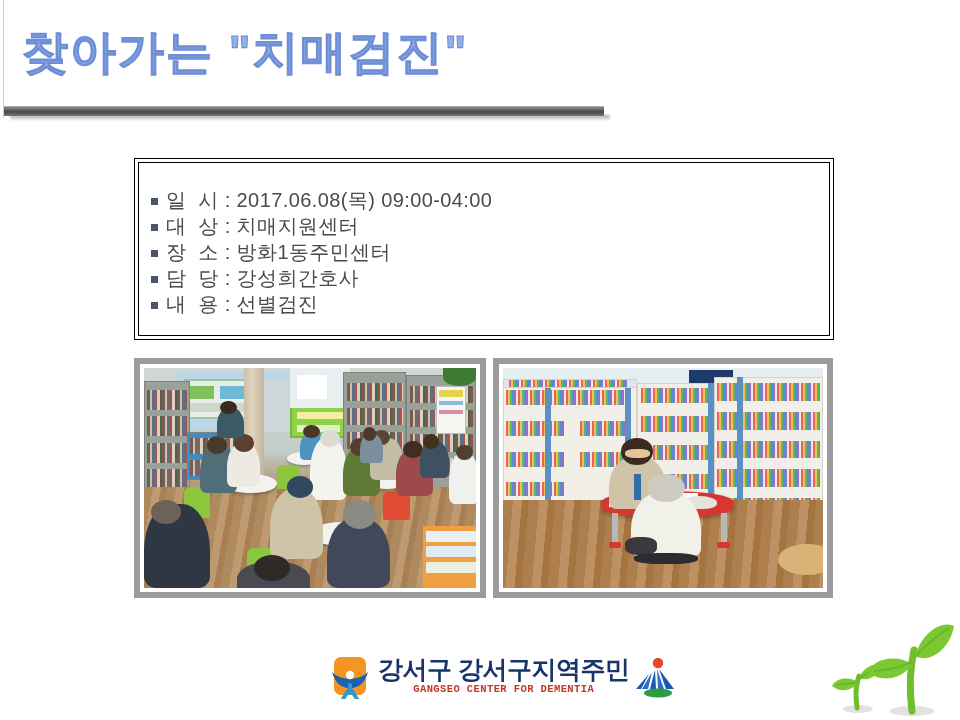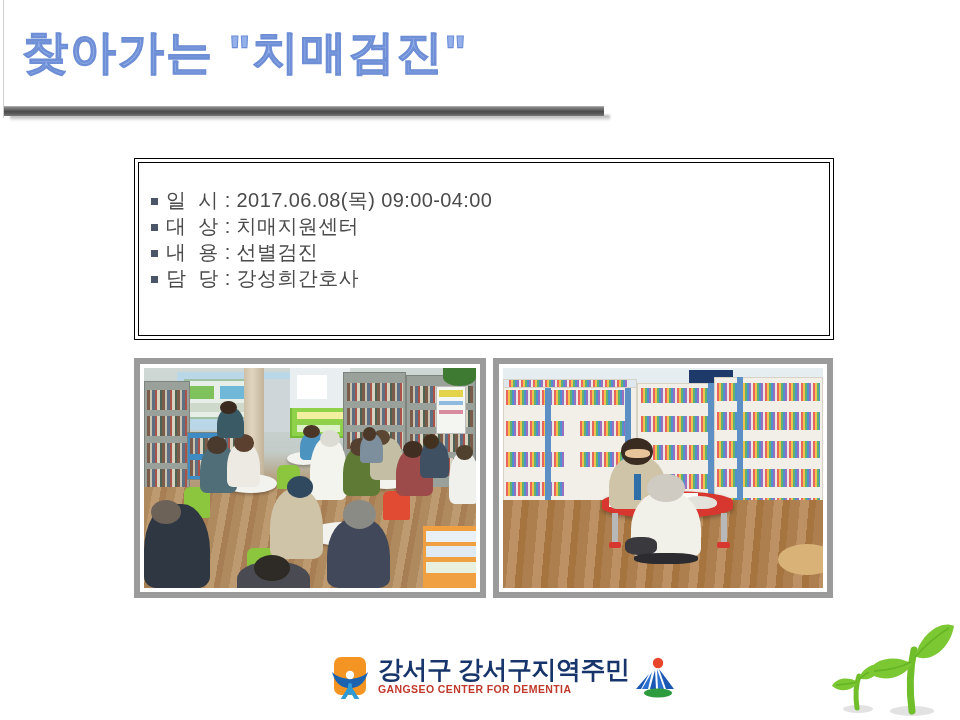--- a/index.html
+++ b/index.html
@@ -315,21 +315,22 @@
     line-height: 1.02;
     white-space: nowrap;
   }
   .logo-sub {
     font-size: 10.5px;
     font-weight: bold;
     color: #C0392B;
     letter-spacing: 0.4px;
     line-height: 1.4;
     white-space: nowrap;
-    text-align: left;
+    text-align: center;
+    font-family: Liberation Mono, monospace;
   }
   .gs-emblem {
     position: relative;
     width: 46px;
     height: 42px;
     margin-left: 5px;
     flex: 0 0 auto;
   }
 
   
@@ -361,25 +362,29 @@
       <li class="info-item">
         <span class="bullet"></span>
         <span class="info-text">일  시 : 2017.06.08(목) 09:00-04:00</span>
       </li>
       <li class="info-item">
         <span class="bullet"></span>
         <span class="info-text">대  상 : 치매지원센터</span>
       </li>
       <li class="info-item">
         <span class="bullet"></span>
-        <span class="info-text">내  용 : 선별검진</span>
+        <span class="info-text">장  소 : 방화1동주민센터</span>
       </li>
       <li class="info-item">
         <span class="bullet"></span>
         <span class="info-text">담  당 : 강성희간호사</span>
+      </li>
+      <li class="info-item">
+        <span class="bullet"></span>
+        <span class="info-text">내  용 : 선별검진</span>
       </li>
     </ul>
   </div>
 
   <div class="photo-frame" id="photo-left-frame">
     <div class="photo-frame-inner">
       <div class="photo ph1">
         <div class="ph1-bg"></div>
 
         <div class="wall" style="left:10%;top:2%;width:34%;height:26%;background:#b9d7e6;"></div>

